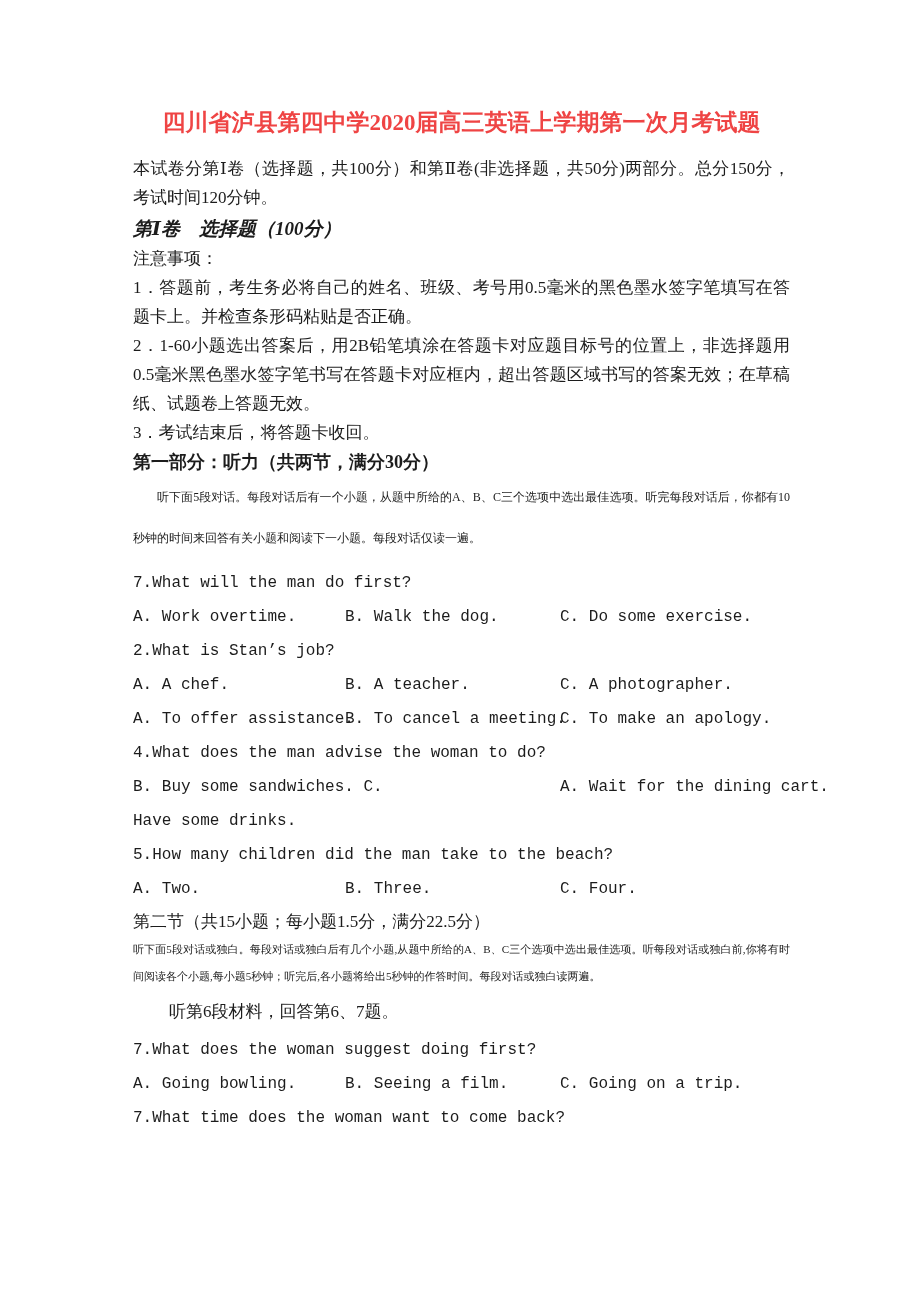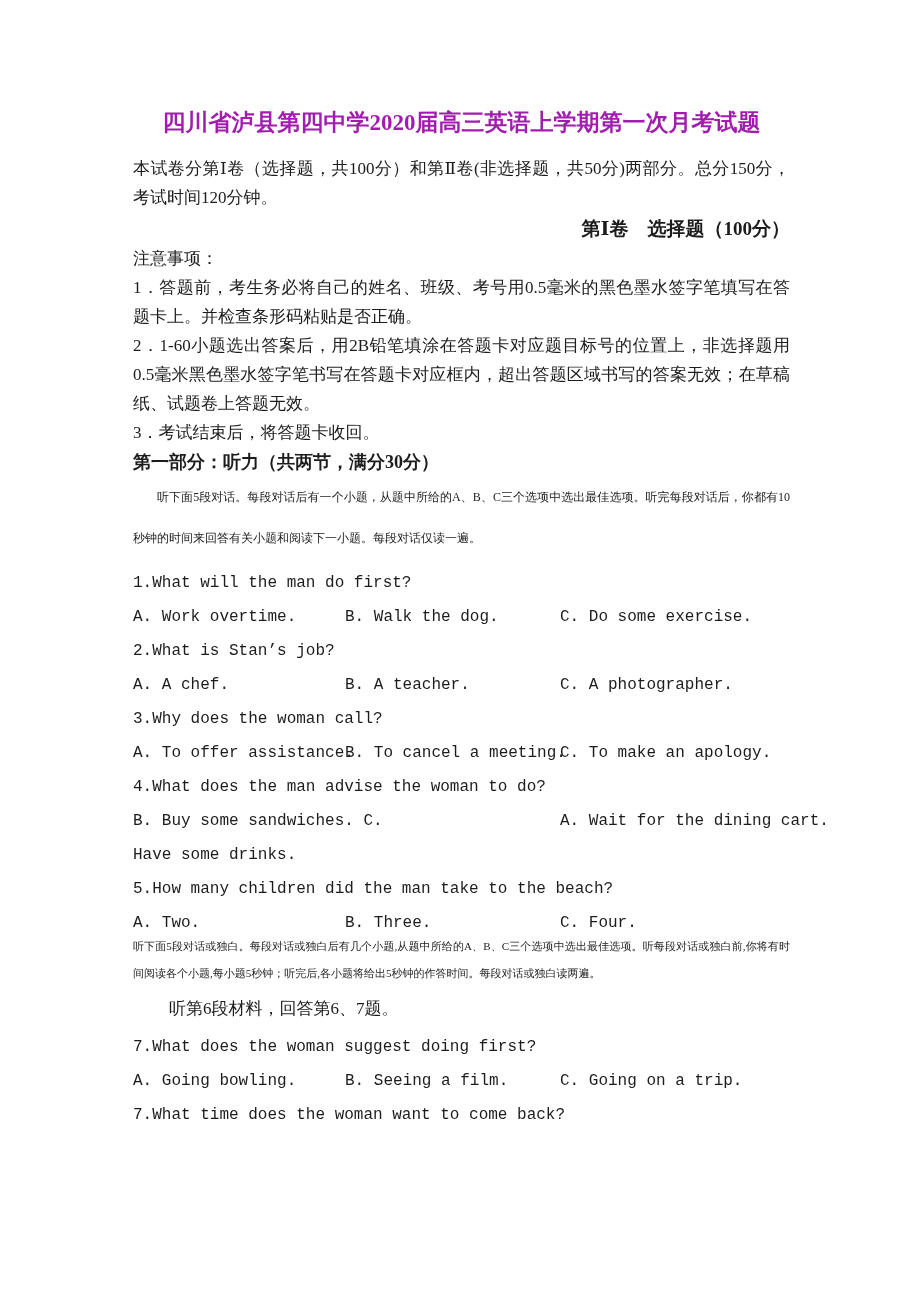--- a/index.html
+++ b/index.html
@@ -11,35 +11,36 @@
     color: #1c1c1c;
   }
   .page {
     width: 920px; height: 1302px;
     padding: 108px 130px 0 133px;
   }
   .doc-title {
     font-size: 23px;
     font-weight: 700;
     text-align: center;
-    color: #a21caf;
+    color: #ef4444;
     line-height: 30px;
     margin-bottom: 16px;
   }
   .intro {
     font-size: 17px;
     line-height: 29px;
     text-align: justify;
   }
   .vol-heading {
     font-size: 19px;
     font-weight: 700;
-    text-align: right;
+    text-align: left;
     line-height: 30px;
     margin-top: 2px;
+    font-style: italic;
   }
   .notice-label, .notice-item {
     font-size: 17px;
     line-height: 29px;
     text-align: justify;
   }
   .part-heading {
     font-size: 18px;
     font-weight: 700;
     line-height: 30px;
@@ -94,35 +95,34 @@
   <div class="notice-item">1．答题前，考生务必将自己的姓名、班级、考号用0.5毫米的黑色墨水签字笔填写在答题卡上。并检查条形码粘贴是否正确。</div>
   <div class="notice-item">2．1-60小题选出答案后，用2B铅笔填涂在答题卡对应题目标号的位置上，非选择题用0.5毫米黑色墨水签字笔书写在答题卡对应框内，超出答题区域书写的答案无效；在草稿纸、试题卷上答题无效。</div>
   <div class="notice-item">3．考试结束后，将答题卡收回。</div>
 
   <div class="part-heading">第一部分：听力（共两节，满分30分）</div>
 
   <div class="listen-instr">听下面5段对话。每段对话后有一个小题，从题中所给的A、B、C三个选项中选出最佳选项。听完每段对话后，你都有10秒钟的时间来回答有关小题和阅读下一小题。每段对话仅读一遍。</div>
 
   <div class="eng">
 
-    <div class="eng-line">1.What will the man do first?</div>
+    <div class="eng-line">7.What will the man do first?</div>
     <div class="eng-line opt-row">
       <span>A. Work overtime.</span>
       <span>B. Walk the dog.</span>
       <span>C. Do some exercise.</span>
     </div>
 
     <div class="eng-line">2.What is Stan’s job?</div>
     <div class="eng-line opt-row">
       <span>A. A chef.</span>
       <span>B. A teacher.</span>
       <span>C. A photographer.</span>
     </div>
 
-    <div class="eng-line">3.Why does the woman call?</div>
     <div class="eng-line opt-row">
       <span>A. To offer assistance.</span>
       <span>B. To cancel a meeting.</span>
       <span>C. To make an apology.</span>
     </div>
 
     <div class="eng-line">4.What does the man advise the woman to do?</div>
     <div class="eng-line opt-row-q4">
       <span>B. Buy some sandwiches. C.</span>
       <span>A. Wait for the dining cart.</span>
@@ -131,20 +131,21 @@
 
     <div class="eng-line">5.How many children did the man take to the beach?</div>
     <div class="eng-line opt-row">
       <span>A. Two.</span>
       <span>B. Three.</span>
       <span>C. Four.</span>
     </div>
 
   </div>
 
+  <div class="sec2-heading">第二节（共15小题；每小题1.5分，满分22.5分）</div>
 
   <div class="sec2-instr">听下面5段对话或独白。每段对话或独白后有几个小题,从题中所给的A、B、C三个选项中选出最佳选项。听每段对话或独白前,你将有时间阅读各个小题,每小题5秒钟；听完后,各小题将给出5秒钟的作答时间。每段对话或独白读两遍。</div>
 
   <div class="material-note">听第6段材料，回答第6、7题。</div>
 
   <div class="eng">
 
     <div class="eng-line">7.What does the woman suggest doing first?</div>
     <div class="eng-line opt-row">
       <span>A. Going bowling.</span>

